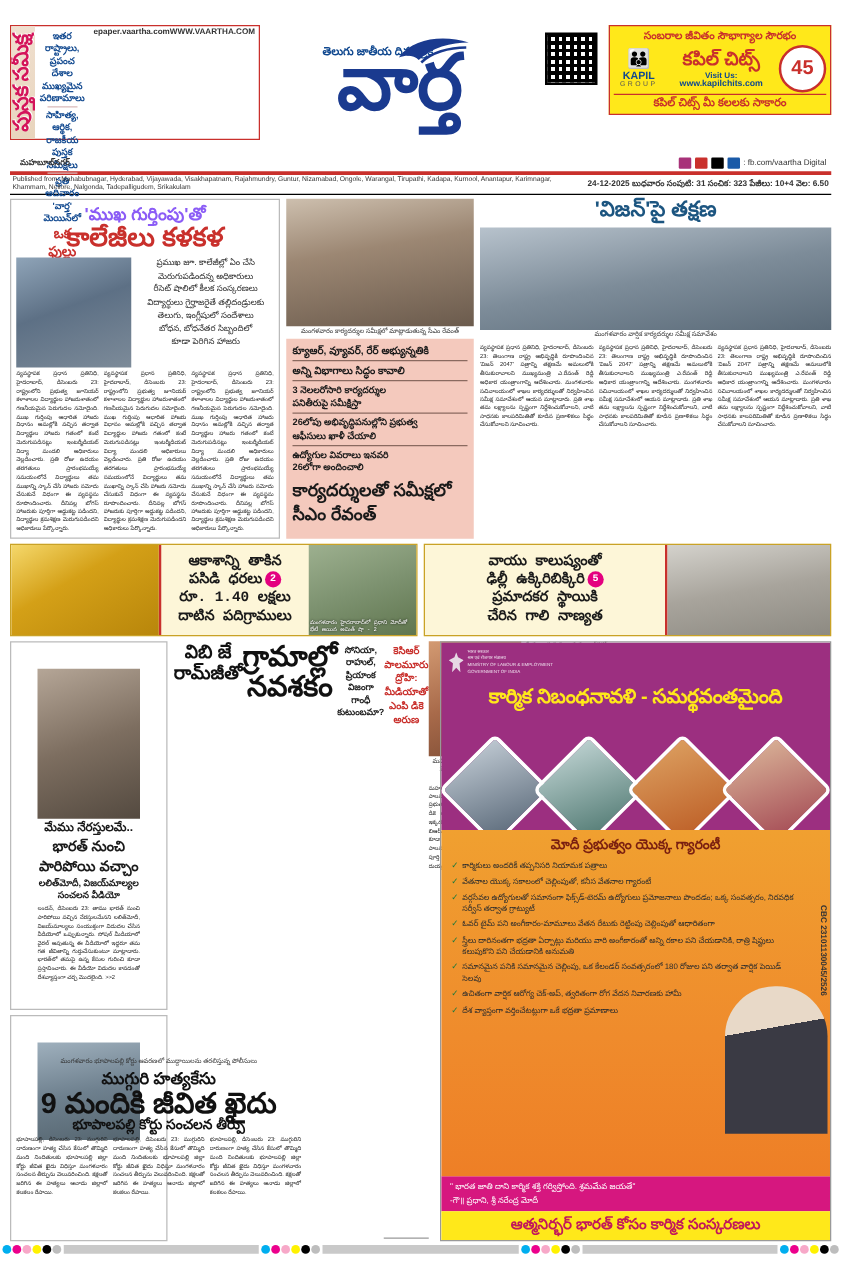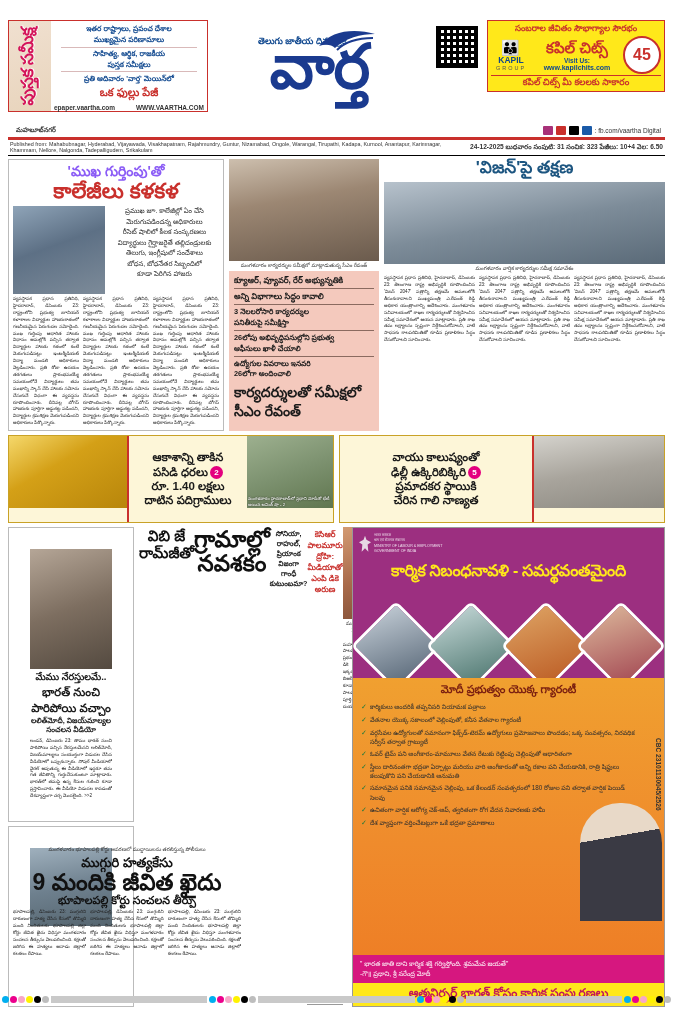--- a/index.html
+++ b/index.html
@@ -83,21 +83,21 @@
   .flow{display:flex;gap:4px;margin-top:2px;flex:1;}
   .tcol{flex:1;font-size:4.6px;line-height:1.5;color:#222;text-align:justify;overflow:hidden;}
   .summary{font-size:6.8px;line-height:1.55;color:#2b2b2b;text-align:center;}
 
   .pinkbox{background:#f4c9bd;padding:4px 5px;box-sizing:border-box;}
   .pinkbox .ln{font-size:8.2px;font-weight:bold;color:#1a1a1a;text-align:left;line-height:1.4;}
   .pinkbox .ln.u{border-bottom:1px solid #8a6a60;padding-bottom:2px;margin-bottom:2px;}
   .pinkbox .ln.sm{font-size:7.4px;}
 
   
-  .band2{display:flex;gap:5px;margin-top:4px;height:88px;}
+  .band2{display:flex;gap:5px;margin-top:4px;height:74px;font-family:Liberation Mono, monospace;}
   .teaser{flex:1;border:1px solid #c9a227;background:#fdf6d8;display:flex;align-items:stretch;overflow:hidden;}
   .tz-img{width:118px;}
   .tz-txt{flex:1;padding:4px 5px;display:flex;flex-direction:column;justify-content:center;border-left:2px solid #c9302c;}
   .tz-txt .l{font-size:11.5px;font-weight:bold;color:#1a1a1a;text-align:center;line-height:1.25;}
   .pagebadge{display:inline-block;width:13px;height:13px;border-radius:50%;background:#e4007f;color:#fff;font-size:8px;font-weight:bold;line-height:13px;text-align:center;vertical-align:middle;margin-left:2px;}
   .tz-side{width:86px;position:relative;}
   .tz-cap{position:absolute;bottom:1px;left:1px;right:1px;font-size:4.4px;color:#fff;text-shadow:0 0 2px #000;line-height:1.2;}
 
   
   .band3{display:flex;gap:5px;margin-top:4px;height:480px;}
@@ -151,21 +151,21 @@
 <body>
 
 <div class="page">
 
   <div class="masthead">
 
     <div class="promo-box">
       <div class="promo-spine">
         <span class="promo-spine-txt">పుస్తక సమీక్ష</span>
       </div>
-      <div style="flex:1;display:flex;flex-direction:column;">
+      <div style="flex:1;display:flex;flex-direction:row;">
         <div class="promo-lines">
           <div>ఇతర రాష్ట్రాలు, ప్రపంచ దేశాల</div>
           <div>ముఖ్యమైన పరిణామాలు</div>
           <div class="sep"></div>
           <div>సాహిత్య, ఆర్థిక, రాజకీయ</div>
           <div>పుస్తక సమీక్షలు</div>
           <div class="sep"></div>
           <div>ప్రతి ఆదివారం 'వార్త' మెయిన్‌లో</div>
           <div class="red">ఒక ఫుల్లు పేజీ</div>
         </div>

